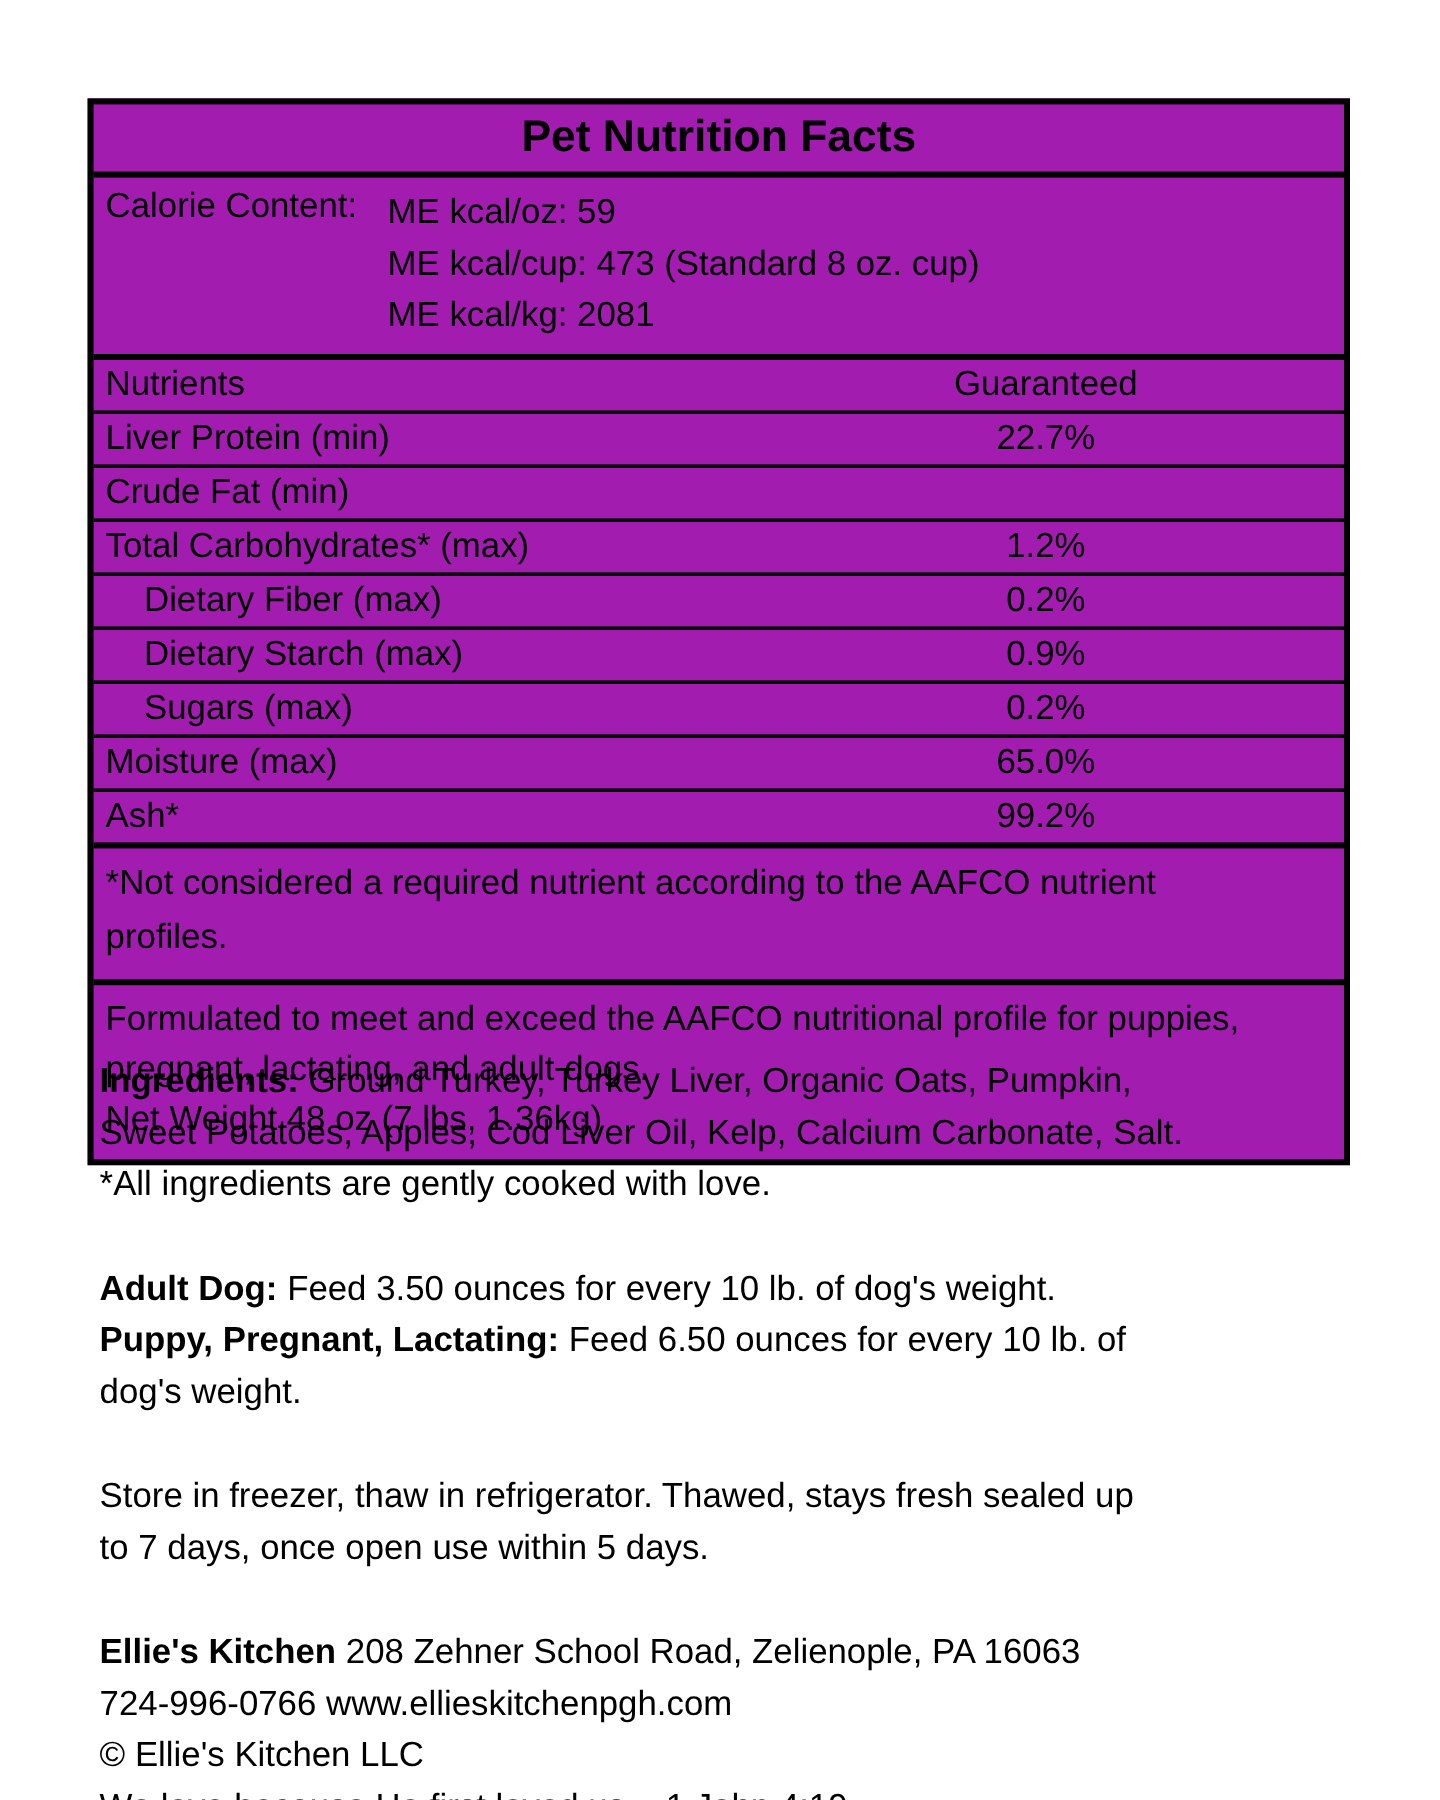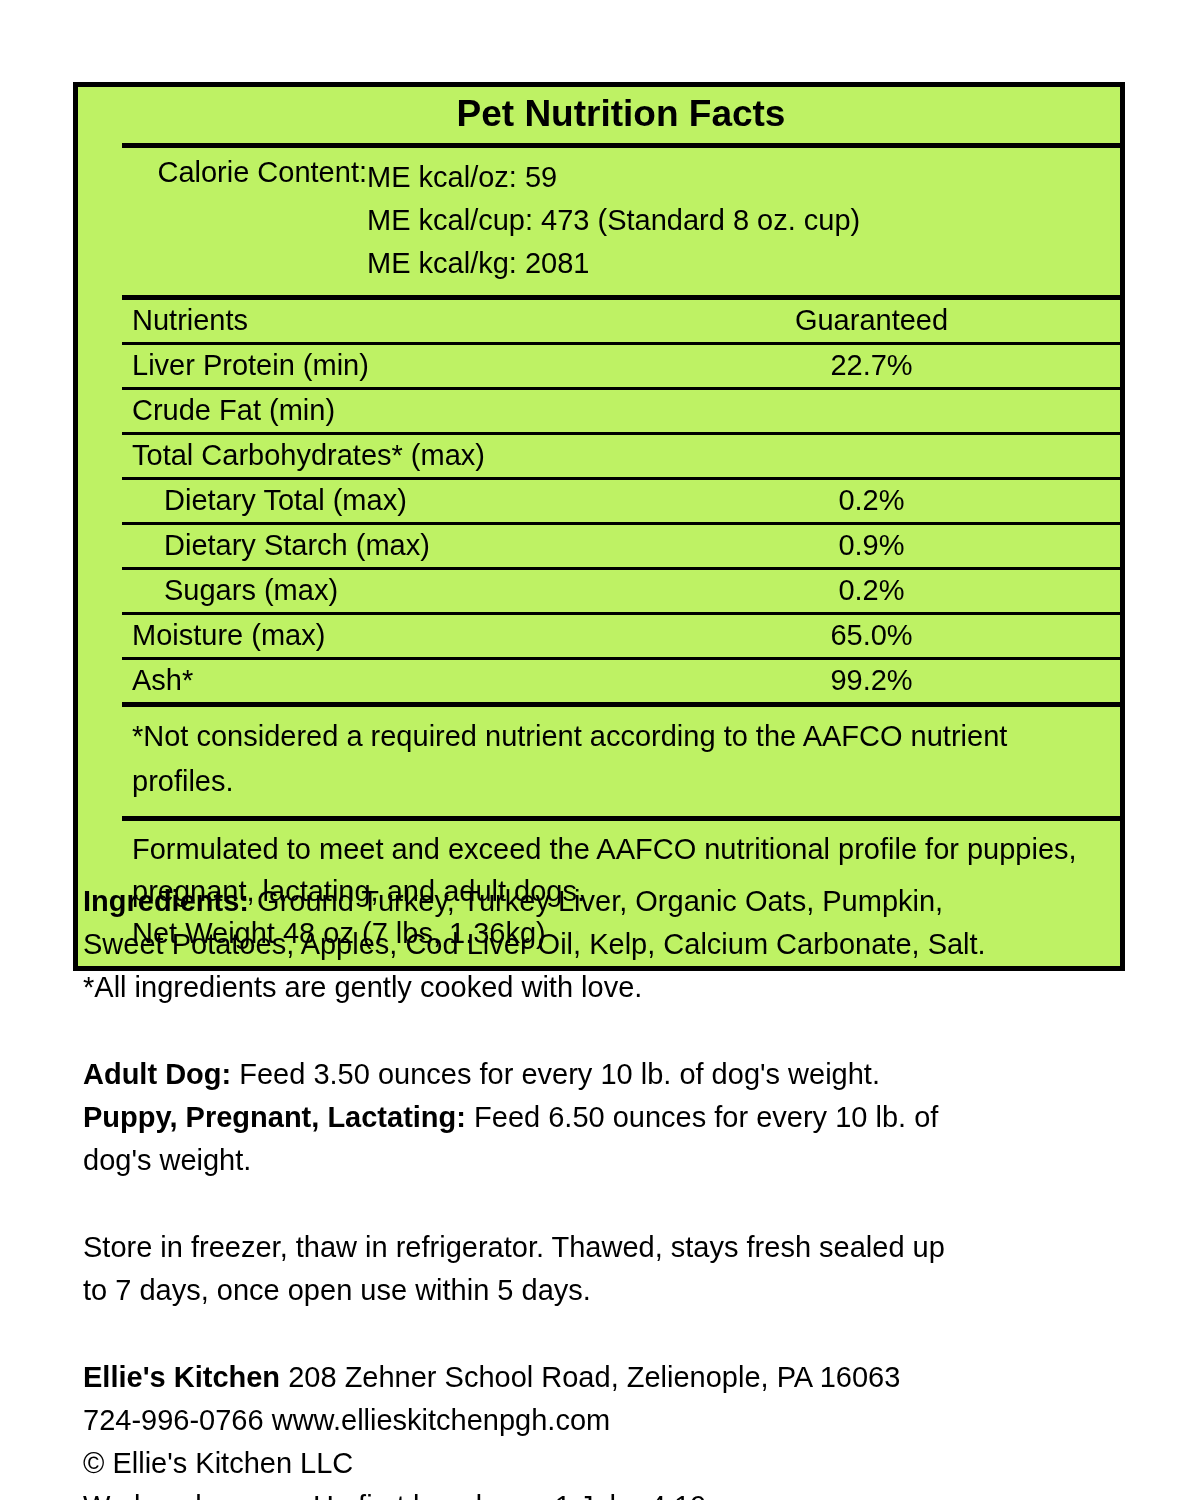--- a/index.html
+++ b/index.html
@@ -10,37 +10,36 @@
     color: #000000;
     font-family: "Liberation Sans", sans-serif;
   }
   .page { position: relative; width: 1200px; height: 1500px; overflow: hidden; }
 
   
   .nf-table {
     position: absolute; left: 73px; top: 82px;
     width: 1052px;
     border: 5px solid #000;
-    background: #bef264;
-    padding-left: 44px;
+    background: #a21caf;
   }
   .title-row {
     border-bottom: 5px solid #000;
     text-align: center;
     font-weight: bold;
     font-size: 37px;
     padding: 6px 0 8px 0;
   }
   .calorie-row {
     border-bottom: 5px solid #000;
     display: flex;
     font-size: 29px;
     padding: 8px 0 10px 10px;
   }
-  .calorie-label { flex: none; width: 235px; text-align: right; }
+  .calorie-label { flex: none; width: 235px; }
   .calorie-lines { flex: 1; }
   .calorie-lines .cl { line-height: 43px; }
 
   .hdr-row, .data-row {
     display: flex;
     align-items: center;
     font-size: 29px;
     border-bottom: 3px solid #000;
     padding: 4px 0 5px 0;
   }
@@ -104,23 +103,24 @@
 
     <div class="data-row">
       <div class="c1">Liver Protein (min)</div>
       <div class="c2">22.7%</div>
     </div>
     <div class="data-row">
       <div class="c1">Crude Fat (min)</div>
     </div>
     <div class="data-row">
       <div class="c1">Total Carbohydrates* (max)</div>
+      <div class="c2">1.2%</div>
     </div>
     <div class="data-row indent">
-      <div class="c1">Dietary Total (max)</div>
+      <div class="c1">Dietary Fiber (max)</div>
       <div class="c2">0.2%</div>
     </div>
     <div class="data-row indent">
       <div class="c1">Dietary Starch (max)</div>
       <div class="c2">0.9%</div>
     </div>
     <div class="data-row indent">
       <div class="c1">Sugars (max)</div>
       <div class="c2">0.2%</div>
     </div>

